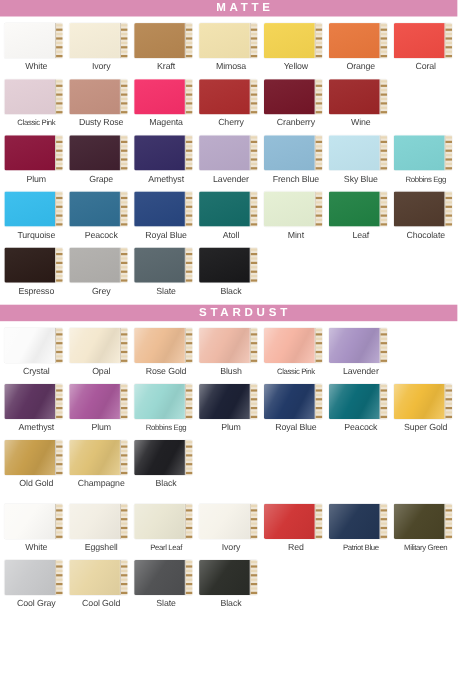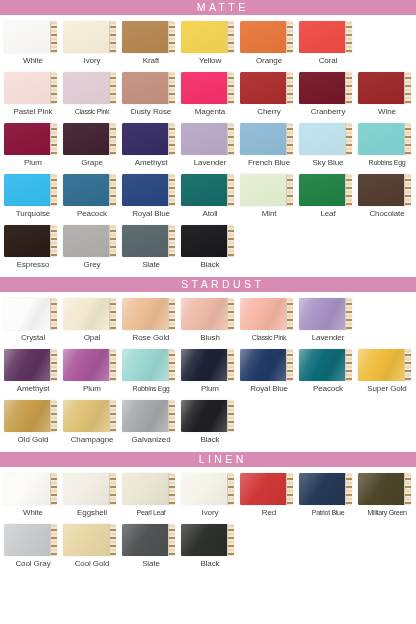--- a/index.html
+++ b/index.html
@@ -23,21 +23,21 @@
   
   .section-header {
     width: 416px;
     background: #d98cb3;
     color: #ffffff;
     text-align: center;
     font-size: 10.5px;
     letter-spacing: 3.4px;
     line-height: 15px;
     height: 15px;
-    font-weight: 400;
+    font-weight: 700;
     text-indent: 3.4px;
     padding-left: 26px;
     white-space: nowrap;
     overflow: hidden;
   }
 
   .section {
     width: 416px;
   }
 
@@ -171,20 +171,38 @@
               <div class="stick light"></div>
               <div class="stick"></div>
               <div class="stick light"></div>
               <div class="stick"></div>
             </div>
           </div>
           <div class="label">Kraft</div>
         </div>
         <div class="cell">
           <div class="box">
+            <div class="box-face" style="background: rgb(242, 226, 173);">
+              <div class="sheen" style="background: linear-gradient(160deg, rgba(255, 255, 255, 0.06) 0%, rgba(0, 0, 0, 0.03) 100%);"></div>
+            </div>
+            <div class="box-sticks">
+              <div class="stick light"></div>
+              <div class="stick"></div>
+              <div class="stick light"></div>
+              <div class="stick"></div>
+              <div class="stick light"></div>
+              <div class="stick"></div>
+              <div class="stick light"></div>
+              <div class="stick"></div>
+            </div>
+          </div>
+          <div class="label">Mimosa</div>
+        </div>
+        <div class="cell">
+          <div class="box">
             <div class="box-face" style="background: rgb(244, 211, 78);">
               <div class="sheen" style="background: linear-gradient(160deg, rgba(255, 255, 255, 0.06) 0%, rgba(0, 0, 0, 0.03) 100%);"></div>
             </div>
             <div class="box-sticks">
               <div class="stick light"></div>
               <div class="stick"></div>
               <div class="stick light"></div>
               <div class="stick"></div>
               <div class="stick light"></div>
               <div class="stick"></div>
@@ -225,38 +243,20 @@
               <div class="stick light"></div>
               <div class="stick"></div>
               <div class="stick light"></div>
               <div class="stick"></div>
             </div>
           </div>
           <div class="label">Coral</div>
         </div>
       </div>
       <div class="row">
-        <div class="cell">
-          <div class="box">
-            <div class="box-face" style="background: rgb(248, 224, 220);">
-              <div class="sheen" style="background: linear-gradient(160deg, rgba(255, 255, 255, 0.06) 0%, rgba(0, 0, 0, 0.03) 100%);"></div>
-            </div>
-            <div class="box-sticks">
-              <div class="stick light"></div>
-              <div class="stick"></div>
-              <div class="stick light"></div>
-              <div class="stick"></div>
-              <div class="stick light"></div>
-              <div class="stick"></div>
-              <div class="stick light"></div>
-              <div class="stick"></div>
-            </div>
-          </div>
-          <div class="label">Pastel Pink</div>
-        </div>
         <div class="cell">
           <div class="box">
             <div class="box-face" style="background: rgb(227, 206, 214);">
               <div class="sheen" style="background: linear-gradient(160deg, rgba(255, 255, 255, 0.06) 0%, rgba(0, 0, 0, 0.03) 100%);"></div>
             </div>
             <div class="box-sticks">
               <div class="stick light"></div>
               <div class="stick"></div>
               <div class="stick light"></div>
               <div class="stick"></div>
@@ -963,59 +963,40 @@
               <div class="stick light"></div>
               <div class="stick"></div>
               <div class="stick light"></div>
               <div class="stick"></div>
             </div>
           </div>
           <div class="label">Champagne</div>
         </div>
         <div class="cell">
           <div class="box">
-            <div class="box-face" style="background: rgb(166, 168, 171);">
-              <div class="sheen" style="background: linear-gradient(118deg, rgba(255, 255, 255, 0.42) 0%, rgba(255, 255, 255, 0.1) 26%, rgba(255, 255, 255, 0) 46%, rgba(0, 0, 0, 0.06) 68%, rgba(255, 255, 255, 0.22) 100%);"></div>
-            </div>
-            <div class="box-sticks">
-              <div class="stick light"></div>
-              <div class="stick"></div>
-              <div class="stick light"></div>
-              <div class="stick"></div>
-              <div class="stick light"></div>
-              <div class="stick"></div>
-              <div class="stick light"></div>
-              <div class="stick"></div>
-            </div>
-          </div>
-          <div class="label">Galvanized</div>
-        </div>
-        <div class="cell">
-          <div class="box">
             <div class="box-face" style="background: rgb(32, 32, 36);">
               <div class="sheen" style="background: linear-gradient(118deg, rgba(255, 255, 255, 0.42) 0%, rgba(255, 255, 255, 0.1) 26%, rgba(255, 255, 255, 0) 46%, rgba(0, 0, 0, 0.06) 68%, rgba(255, 255, 255, 0.22) 100%);"></div>
             </div>
             <div class="box-sticks">
               <div class="stick light"></div>
               <div class="stick"></div>
               <div class="stick light"></div>
               <div class="stick"></div>
               <div class="stick light"></div>
               <div class="stick"></div>
               <div class="stick light"></div>
               <div class="stick"></div>
             </div>
           </div>
           <div class="label">Black</div>
         </div>
       </div>
       <div class="section-gap"></div>
     </div>
     <div class="section">
-      <div class="section-header">LINEN</div>
       <div class="row">
         <div class="cell">
           <div class="box">
             <div class="box-face" style="background: rgb(251, 250, 247);">
               <div class="sheen" style="background: linear-gradient(125deg, rgba(255, 255, 255, 0.26) 0%, rgba(255, 255, 255, 0.02) 45%, rgba(0, 0, 0, 0.05) 100%);"></div>
             </div>
             <div class="box-sticks">
               <div class="stick light"></div>
               <div class="stick"></div>
               <div class="stick light"></div>

